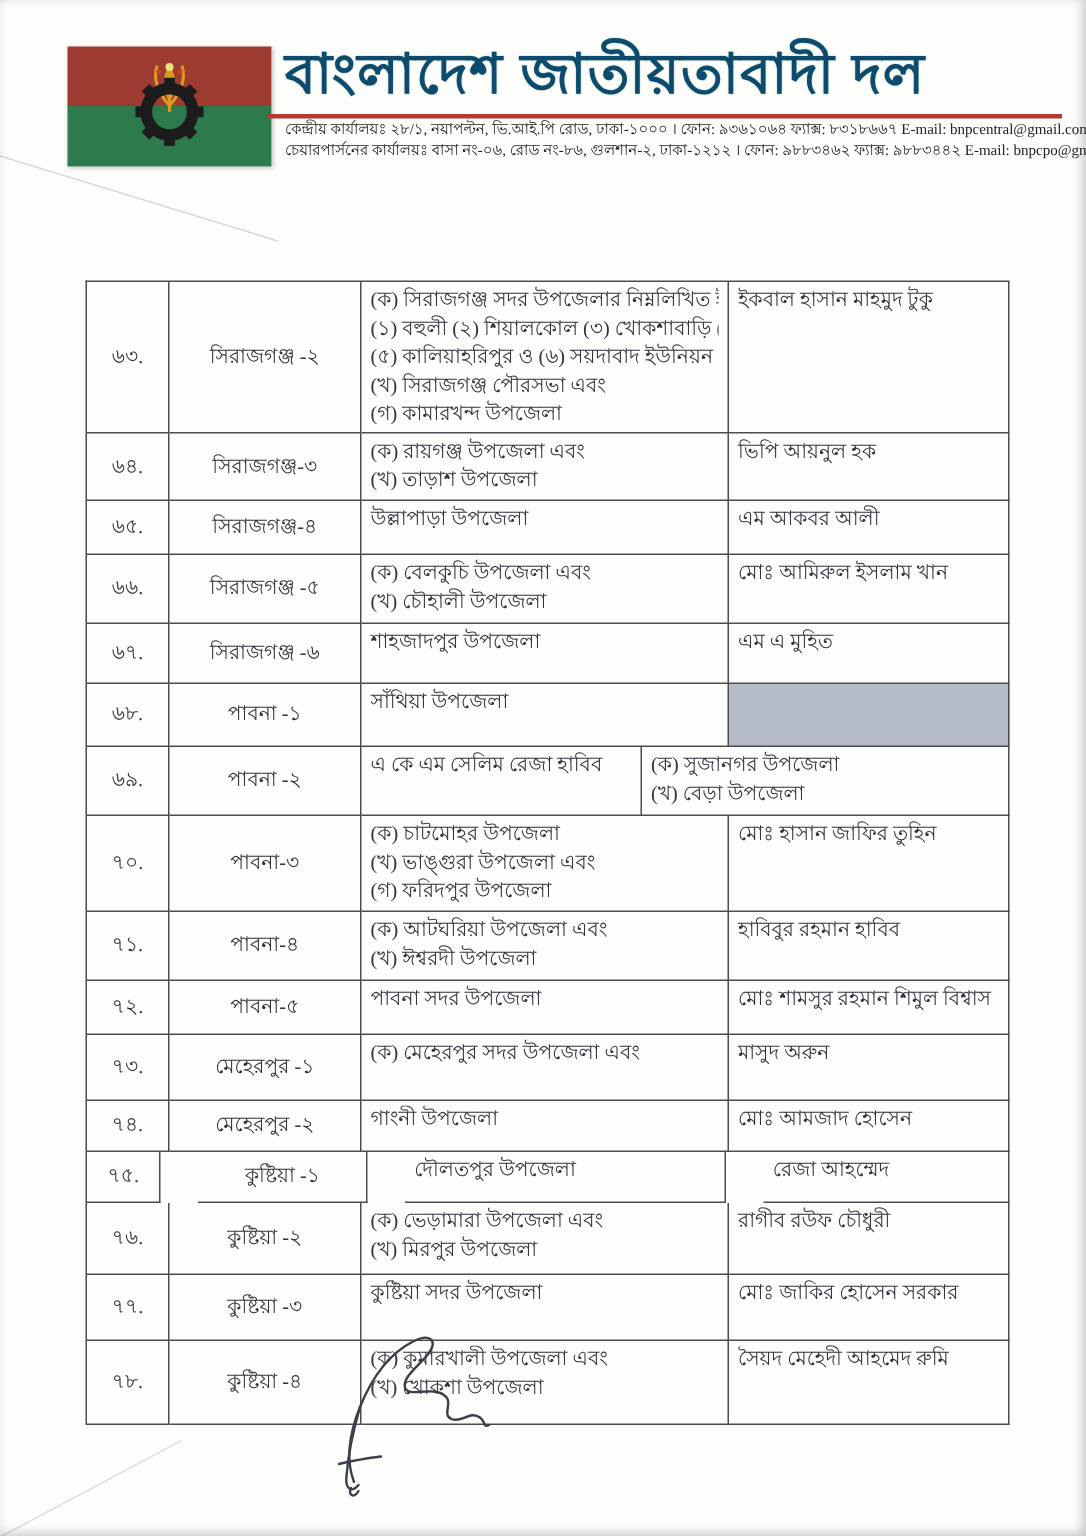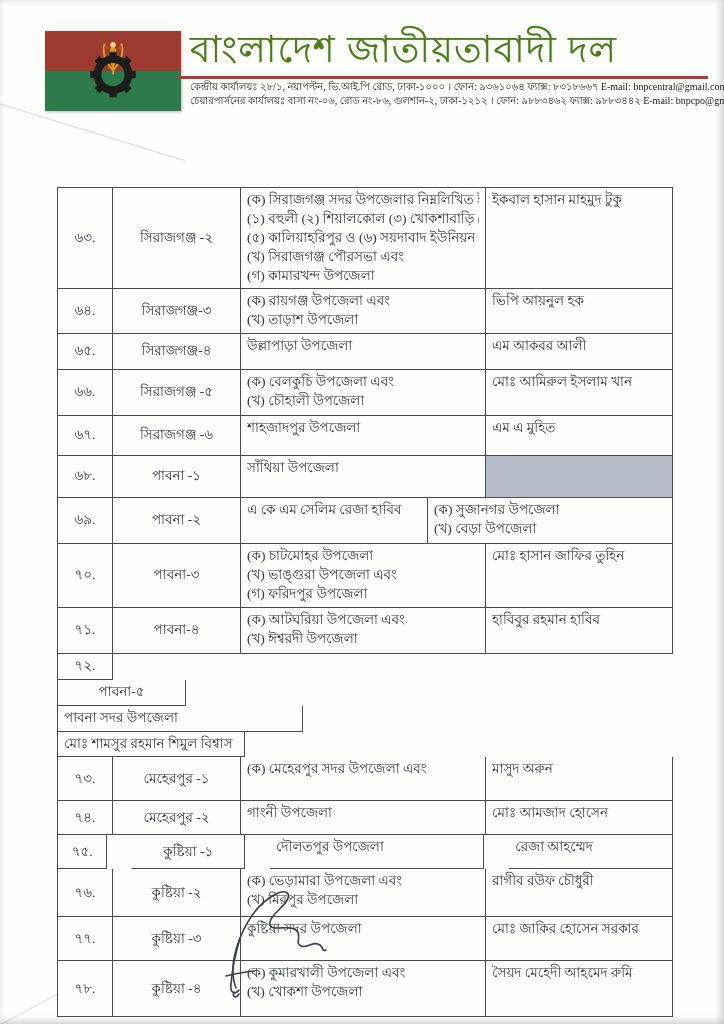--- a/index.html
+++ b/index.html
@@ -16,21 +16,21 @@
   
   .header{position:absolute;left:0;top:0;width:724px;height:130px;}
   .flag{
     position:absolute;left:45px;top:31px;width:136px;height:80px;
     background:linear-gradient(to bottom,#9d3b30 0 50%,#2d7a4c 50% 100%);
     box-shadow:1px 1px 3px rgba(0,0,0,.25);
   }
   .flag svg{position:absolute;left:50%;top:50%;transform:translate(-50%,-54%);}
   .org-title{
     position:absolute;left:190px;top:26px;width:515px;height:48px;
-    color:#4d7c0f;font-weight:normal;font-size:37px;line-height:48px;
+    color:#0c4a6e;font-weight:bold;font-size:37px;line-height:48px;
     letter-spacing:1px;white-space:nowrap;
     font-family:"Liberation Sans","DejaVu Sans",sans-serif;
     text-shadow:0 0 1px rgba(23,121,75,.55);
   }
   .red-rule{
     position:absolute;left:178px;top:76px;width:530px;height:3px;
     background:#b23a30;
   }
   .addr{
     position:absolute;left:190px;top:80px;width:520px;
@@ -199,21 +199,21 @@
     <div class="tr" style="min-height:46px;">
       <div class="td c-serial">৭১.</div>
       <div class="td c-const">পাবনা-৪</div>
       <div class="td c-area">
         <div class="area-line">(ক) আটঘরিয়া উপজেলা এবং</div>
         <div class="area-line">(খ) ঈশ্বরদী উপজেলা</div>
       </div>
       <div class="td c-name">হাবিবুর রহমান হাবিব</div>
     </div>
 
-    <div class="tr" style="min-height:36px;flex-direction:column;">
+    <div class="tr" style="min-height:36px;">
       <div class="td c-serial">৭২.</div>
       <div class="td c-const">পাবনা-৫</div>
       <div class="td c-area">
         <div class="area-line">পাবনা সদর উপজেলা</div>
       </div>
       <div class="td c-name">মোঃ শামসুর রহমান শিমুল বিশ্বাস</div>
     </div>
 
     <div class="tr" style="min-height:44px;">
       <div class="td c-serial">৭৩.</div>

